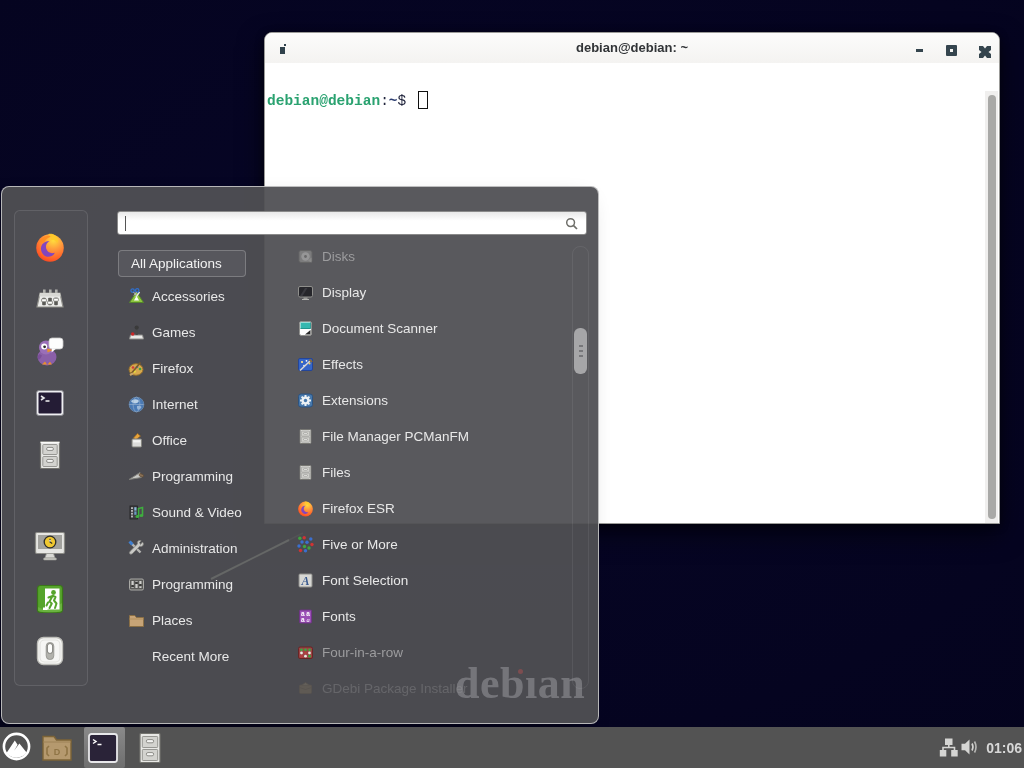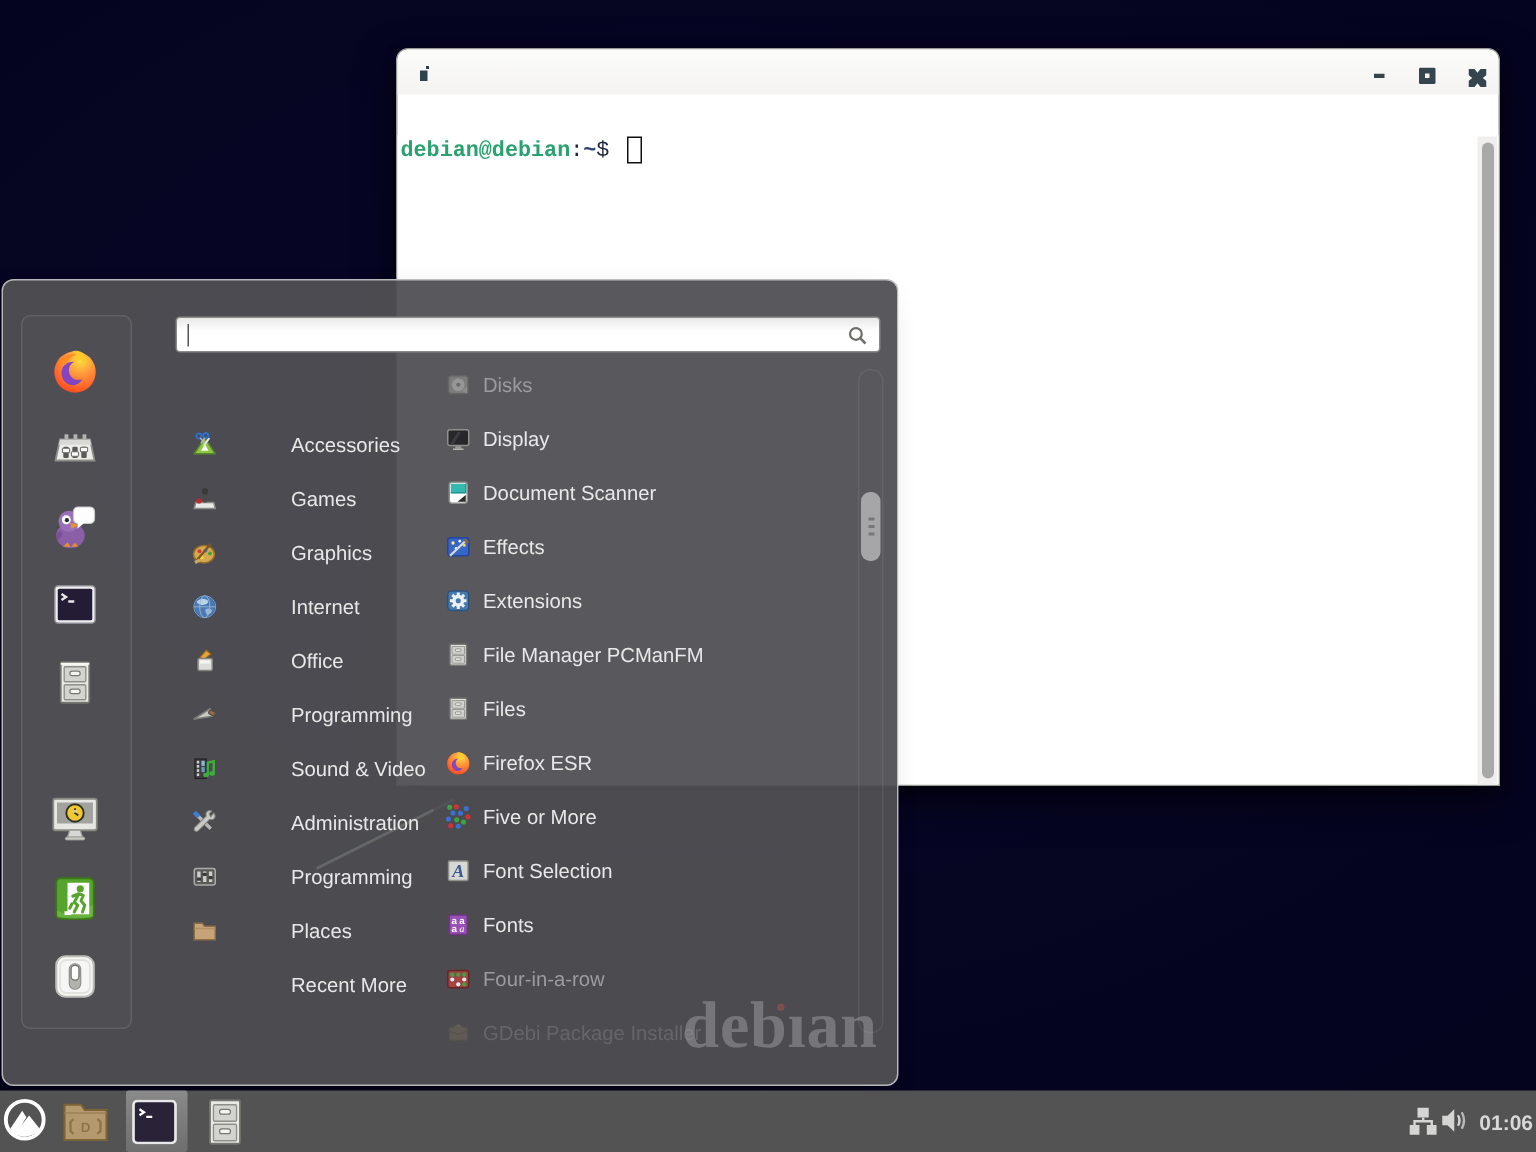--- a/index.html
+++ b/index.html
@@ -48,21 +48,21 @@
   #searchbox { left:115px; top:24px; width:470px; height:24px;
           background:linear-gradient(#e8e8e8, #ffffff 40%);
           border:1px solid #8a8a8a; border-radius:3px; }
   #allapps { left:116px; top:63px; width:128px; height:27px;
           background:rgba(255,255,255,0.07);
           border:1px solid rgba(255,255,255,0.22); border-radius:4px; }
   #allapps span { position:absolute; left:12px; top:5px; font-size:13.5px;
           color:#f2f2f2; }
   .cat { position:absolute; left:126px; font-size:13.5px; color:#e8e8e8; }
   .cat .ic { position:absolute; left:0; top:-1px; width:17px; height:17px; }
-  .cat .tx { position:absolute; left:24px; top:0; width:200px;margin-left:42px; }
+  .cat .tx { position:absolute; left:24px; top:0; width:200px; }
   .app { position:absolute; left:295px; font-size:13.5px; color:#e8e8e8; }
   .app .ic { position:absolute; left:0; top:-1px; width:17px; height:17px; }
   .app .tx { position:absolute; left:25px; top:0; width:260px; }
   .dim { color:#9c9c9e !important; }
   #listscroll { left:570px; top:59px; width:17px; height:443px;
           border:1px solid rgba(255,255,255,0.07); border-radius:8px; }
   #listthumb { left:572px; top:141px; width:13px; height:46px;
           background:#a6a6a8; border-radius:6px; }
 
   
@@ -70,20 +70,21 @@
   #taskhl { left:84px; top:0px; width:41px; height:41px;
           background:linear-gradient(#8a8a8a,#6e6e6e);
           border-radius:2px; }
   #clock { right:2px; top:13px; font-size:14px; font-weight:bold; color:#d8d8d8; }
 </style>
 </head>
 <body>
 
   <div class="abs" id="term">
     <div class="abs" id="titlebar">
+      <div class="abs" id="title">debian@debian: ~</div>
       <svg class="abs" style="left:14px;top:11px" width="8" height="10">
         <rect x="1" y="3" width="5" height="7" fill="#31424c"></rect>
         <rect x="5" y="0" width="2" height="2" fill="#31424c"></rect>
       </svg>
       <svg class="abs" style="left:651px;top:16px" width="8" height="4">
         <rect width="7" height="3" fill="#35454e"></rect>
       </svg>
       <svg class="abs" style="left:681px;top:12px" width="12" height="12">
         <rect width="11" height="11" rx="1" fill="#35454e"></rect>
         <rect x="4" y="4" width="3" height="3" fill="#f4f4f2"></rect>
@@ -109,20 +110,23 @@
       <path d="M287 353 L301 346" stroke="rgba(205,215,192,0.06)" stroke-width="1.8"></path>
     </svg>
     <div class="abs" id="sidebar"></div>
     <div class="abs" id="searchbox">
       <div class="abs" style="left:7px; top:4px; width:1px; height:15px; background:#555"></div>
       <svg class="abs" style="right:7px; top:5px" width="14" height="14" viewBox="0 0 14 14">
         <circle cx="5.6" cy="5.6" r="3.9" fill="none" stroke="#6f6f6a" stroke-width="1.5"></circle>
         <path d="M8.6 8.6 L12 12" stroke="#6f6f6a" stroke-width="1.7"></path>
       </svg>
     </div>
+    <div class="abs" id="allapps">
+      <span>All Applications</span>
+    </div>
 
     <div class="cat" style="top:102px">
       <span class="ic"><svg width="17" height="17" viewBox="0 0 17 17">
           <path d="M1.5 14.5 L8.5 4 L15.5 14.5 Z" fill="#8dc63f" stroke="#55882a" stroke-width="1"></path>
           <path d="M6 12.5 L8.5 8 L11 12.5 Z" fill="#fdfdfd"></path>
           <path d="M11.5 4 L8 9" stroke="#e8e8e8" stroke-width="1.4"></path>
           <circle cx="4.6" cy="2.6" r="1.7" fill="none" stroke="#2f6fce" stroke-width="1.3"></circle>
           <circle cx="9.2" cy="2.4" r="1.7" fill="none" stroke="#2f6fce" stroke-width="1.3"></circle>
           <path d="M5.5 4 L8.5 7.5 M8.5 4 L6 7.5" stroke="#b8b8b8" stroke-width="1"></path>
         </svg></span>
@@ -140,21 +144,21 @@
     <div class="cat" style="top:174px">
       <span class="ic"><svg width="17" height="17" viewBox="0 0 17 17">
           <ellipse cx="8" cy="9.5" rx="7" ry="5.8" fill="#d8a84e" stroke="#96702a" stroke-width="1"></ellipse>
           <circle cx="5" cy="7.5" r="1.3" fill="#d23b3b"></circle>
           <circle cx="9" cy="7" r="1.3" fill="#3b7fd2"></circle>
           <circle cx="12" cy="9" r="1.3" fill="#43a33f"></circle>
           <circle cx="6.5" cy="11.5" r="1.3" fill="#e8e13f"></circle>
           <path d="M2 15 L12.5 2.5" stroke="#7a5a2a" stroke-width="1.6"></path>
           <path d="M2 15 L5 13.4" stroke="#caa66a" stroke-width="2.2"></path>
         </svg></span>
-      <span class="tx">Graphics</span>
+      <span class="tx">Firefox</span>
     </div>
     <div class="cat" style="top:210px">
       <span class="ic"><svg width="17" height="17" viewBox="0 0 17 17">
           <circle cx="8.5" cy="8.5" r="7.3" fill="#4a7ab5"></circle>
           <circle cx="8.5" cy="8.5" r="7.3" fill="none" stroke="#31517a" stroke-width="1"></circle>
           <path d="M3 5 Q6 2.5 9 3.5 Q12 4.5 10 6.5 Q7 8 5.5 7 Q3.5 6.5 3 5 Z" fill="#cfe0ef" opacity="0.85"></path>
           <path d="M9 10 Q12 9 13.5 11 Q12.5 13.5 10 14 Q8.5 12 9 10 Z" fill="#bcd2e8" opacity="0.7"></path>
           <ellipse cx="8.5" cy="8.5" rx="7.3" ry="7.3" fill="none" stroke="#8aa8c8" stroke-width="0.6"></ellipse>
           <ellipse cx="8.5" cy="8.5" rx="3.4" ry="7.3" fill="none" stroke="#9ab4d0" stroke-width="0.6"></ellipse>
           <path d="M1.2 8.5 L15.8 8.5" stroke="#9ab4d0" stroke-width="0.6"></path>

